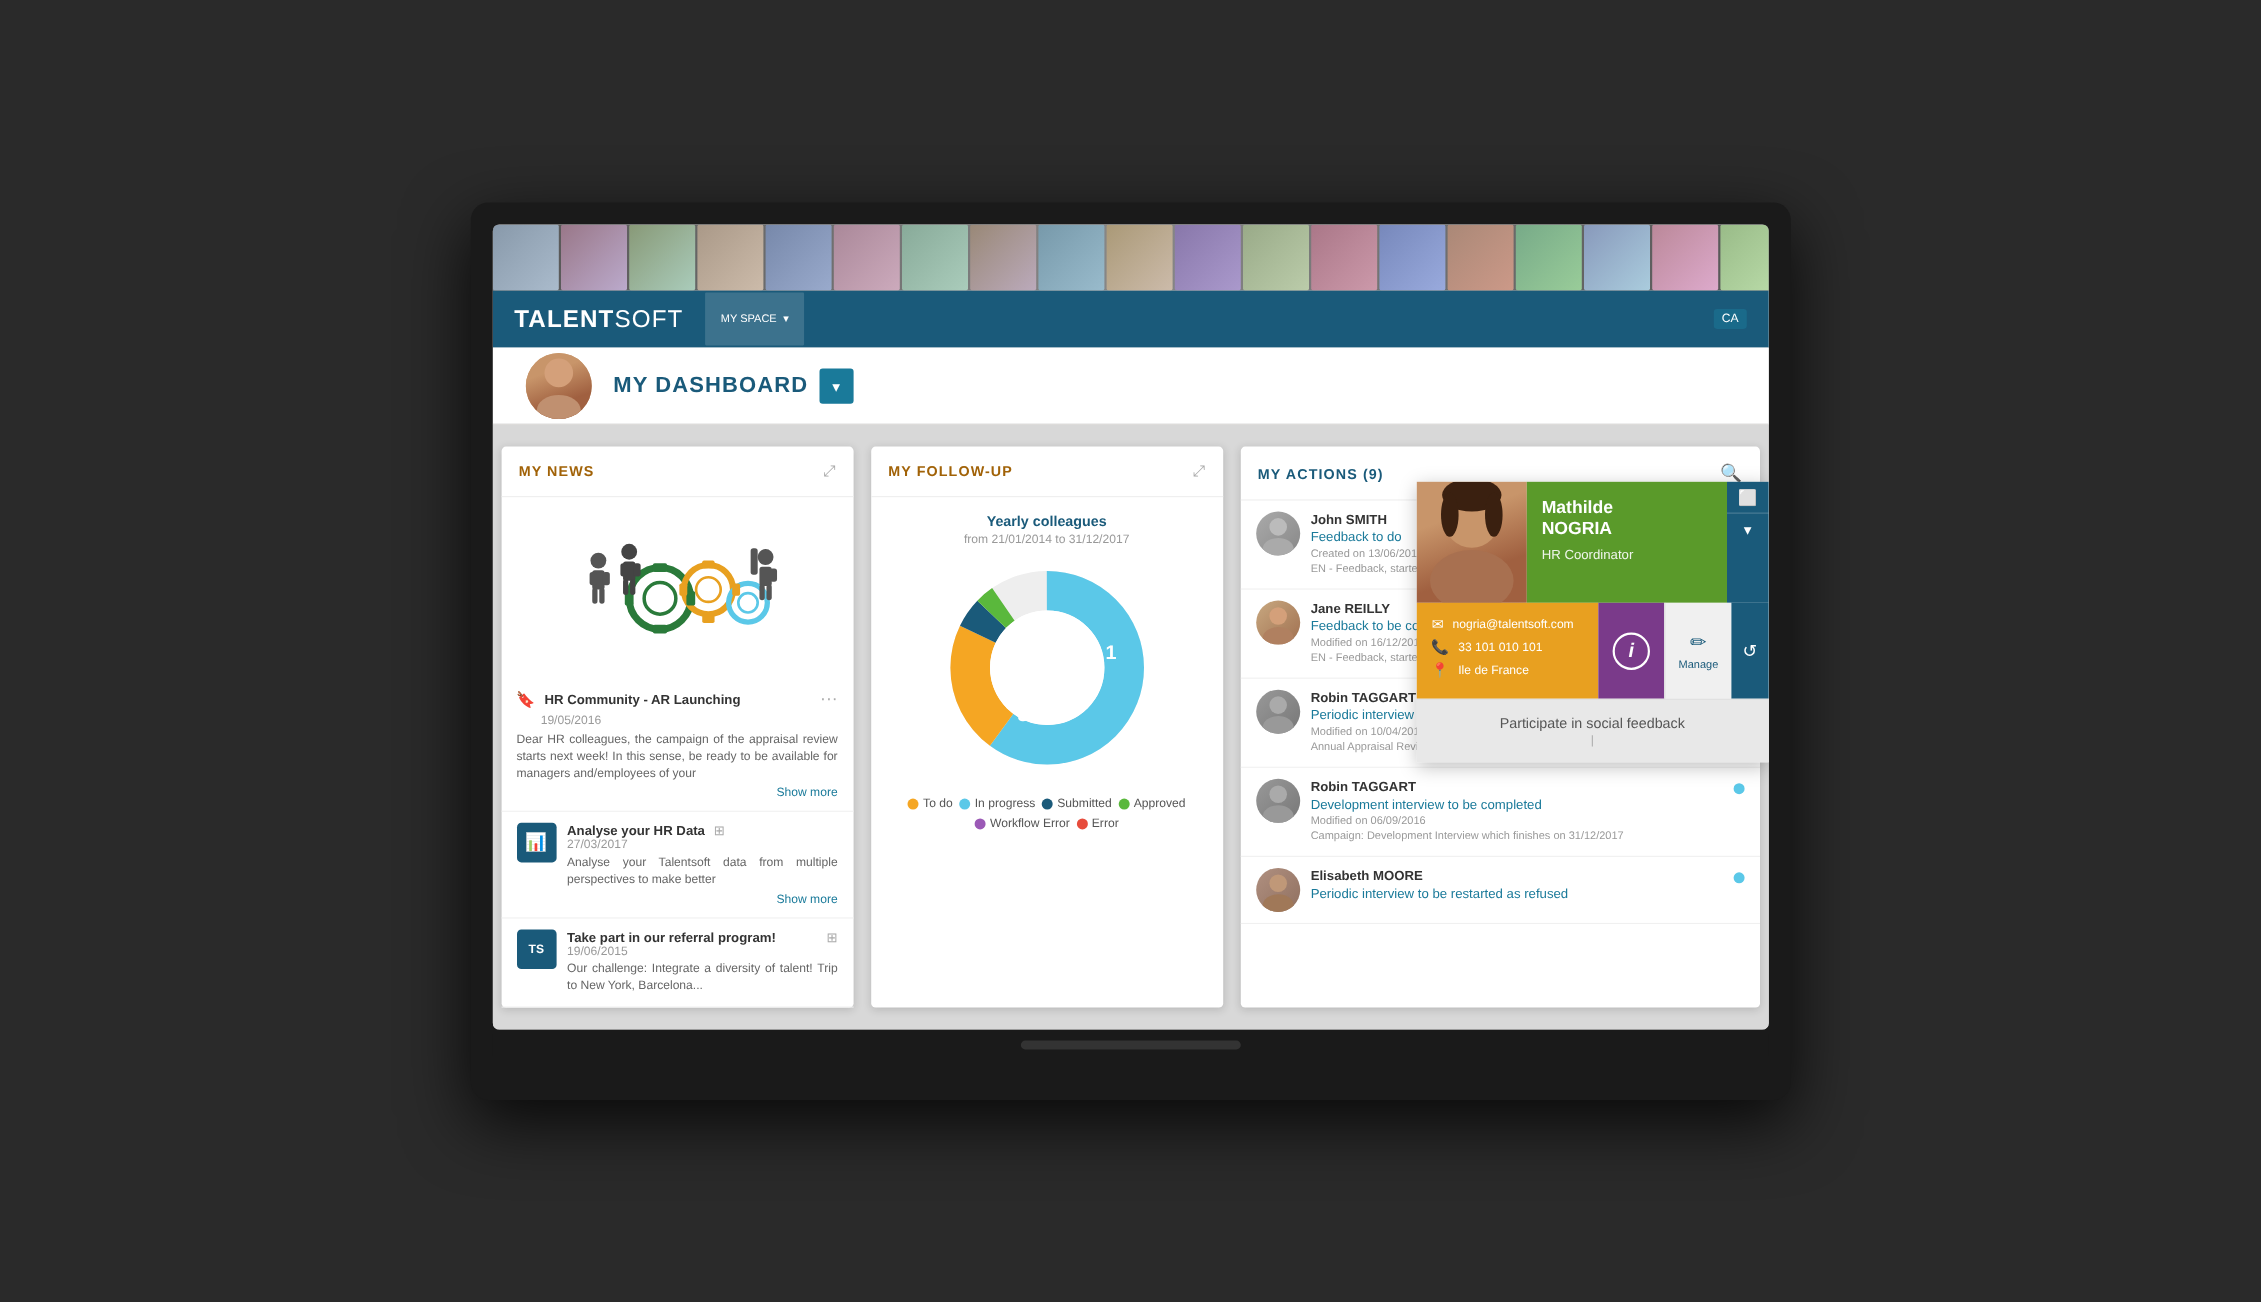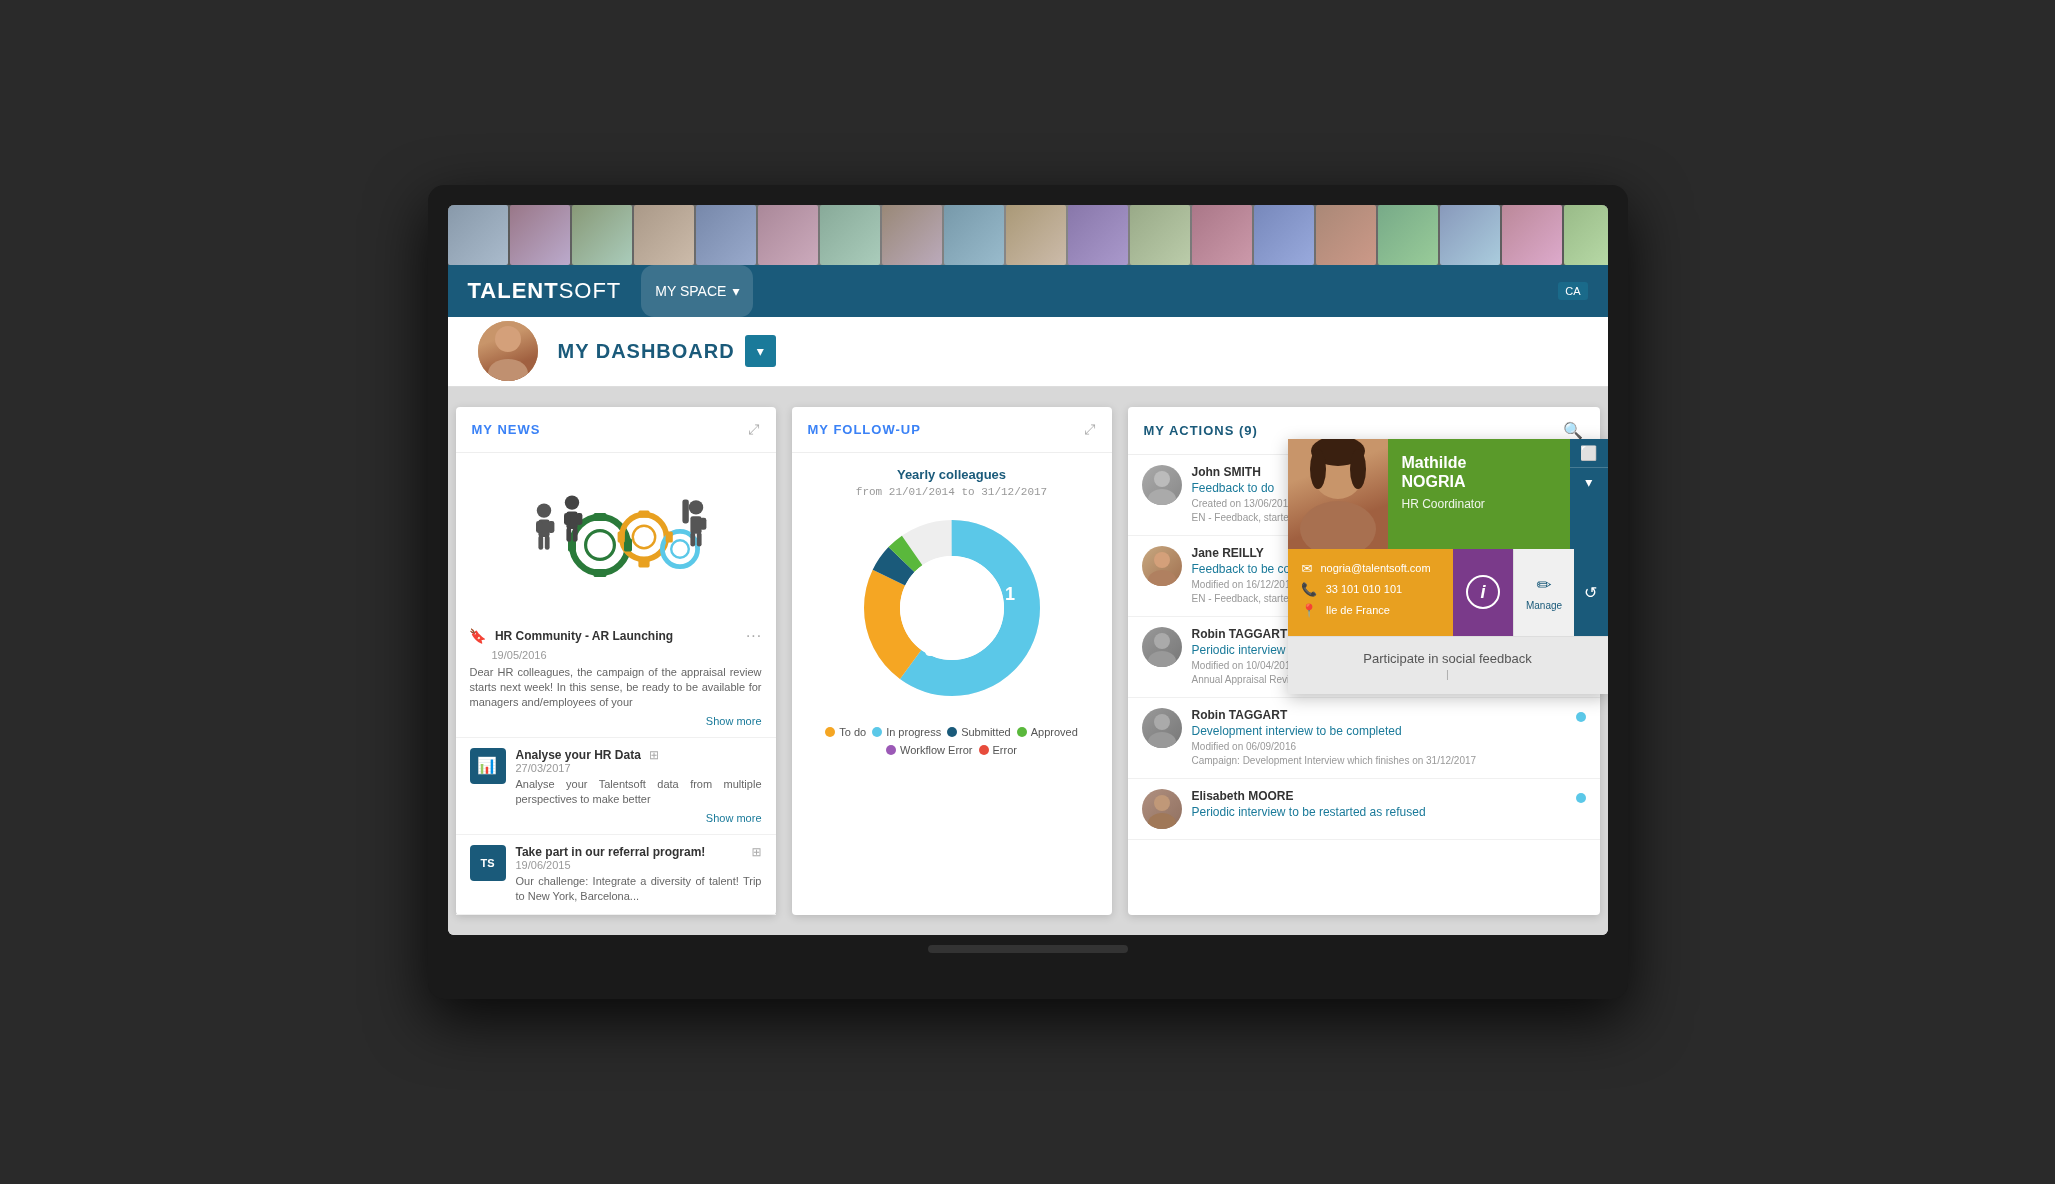--- a/index.html
+++ b/index.html
@@ -59,22 +59,22 @@
       font-weight: 300;
       color: white;
       letter-spacing: 1px;
     }
     .logo span { font-weight: 700; }
     .nav-btn {
       background: rgba(255,255,255,0.15);
       color: white;
       border: none;
       padding: 18px 14px;
-      border-radius: 13px;
-      font-size: 14px;
+      border-radius: 1px;
+      font-size: 10px;
       cursor: pointer;
       display: flex;
       align-items: center;
       gap: 6px;
     }
     .search-box {
       flex: 1;
       max-width: 500px;
       background: white;
       border: none;
@@ -169,21 +169,21 @@
     .col-header {
       display: flex;
       align-items: center;
       justify-content: space-between;
       padding: 14px 16px;
       border-bottom: 1px solid #eee;
     }
     .col-title {
       font-size: 13px;
       font-weight: 600;
-      color: #3b82f6;
+      color: #a16207;
       letter-spacing: 1px;
       text-transform: uppercase;
     }
     .expand-icon {
       color: #aaa;
       font-size: 14px;
       cursor: pointer;
     }
     
     .news-image-area {
@@ -229,21 +229,21 @@
       font-size: 16px;
       flex-shrink: 0;
     }
     .news-icon-box.ts { background: #1a5a7a; font-size: 11px; font-weight: 700; text-align: right; }
     .news-small-title { font-size: 12px; font-weight: 600; color: #333; }
     .news-small-date { font-size: 11px; color: #999; margin-bottom: 3px; }
     .news-small-text { font-size: 11px; color: #666; line-height: 1.4; text-align: justify; }
     
     .followup-content { padding: 14px; }
     .chart-title { font-size: 13px; font-weight: 600; color: #1a5a7a; text-align: center; margin-bottom: 4px; }
-    .chart-subtitle { font-size: 11px; color: #999; text-align: center; margin-bottom: 10px; font-family: Liberation Mono, monospace; }
+    .chart-subtitle { font-size: 11px; color: #999; text-align: center; margin-bottom: 10px; }
     .donut-container { display: flex; justify-content: center; margin: 10px 0; }
     .legend-area { display: flex; flex-wrap: wrap; gap: 6px; padding: 8px 0; justify-content: center; }
     .legend-item { display: flex; align-items: center; gap: 4px; font-size: 11px; color: #555; }
     .legend-dot { width: 10px; height: 10px; border-radius: 50%; flex-shrink: 0; }
     
     .actions-header {
       display: flex;
       align-items: center;
       justify-content: space-between;
       padding: 14px 16px;

